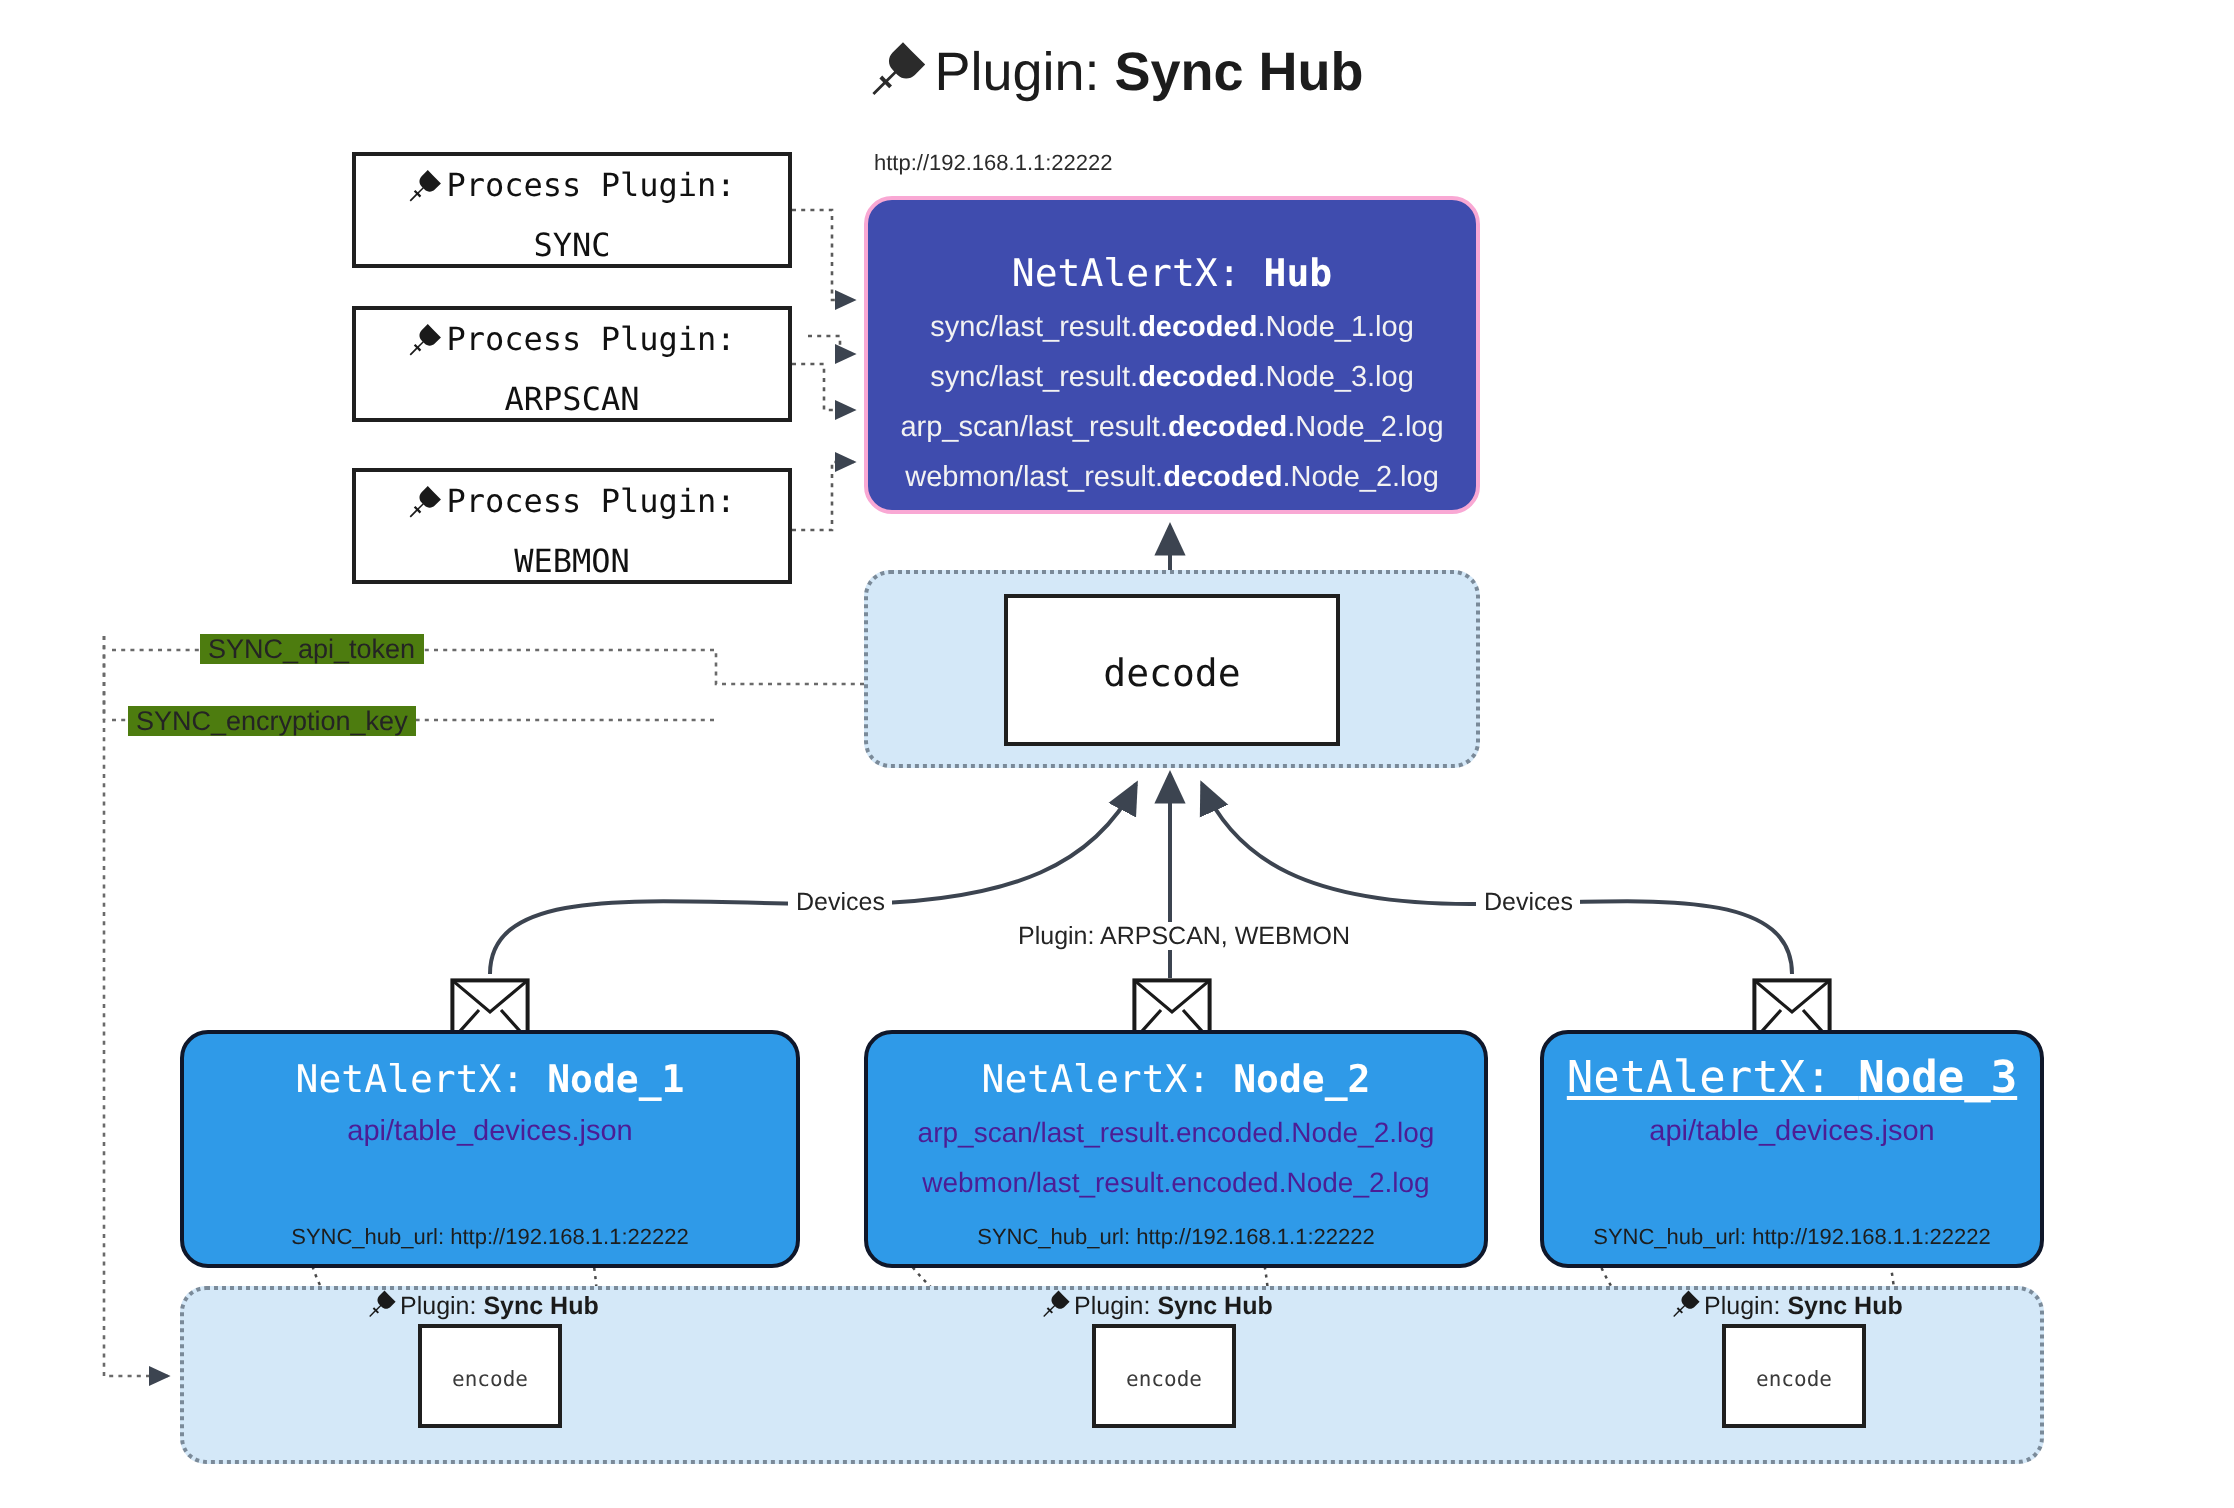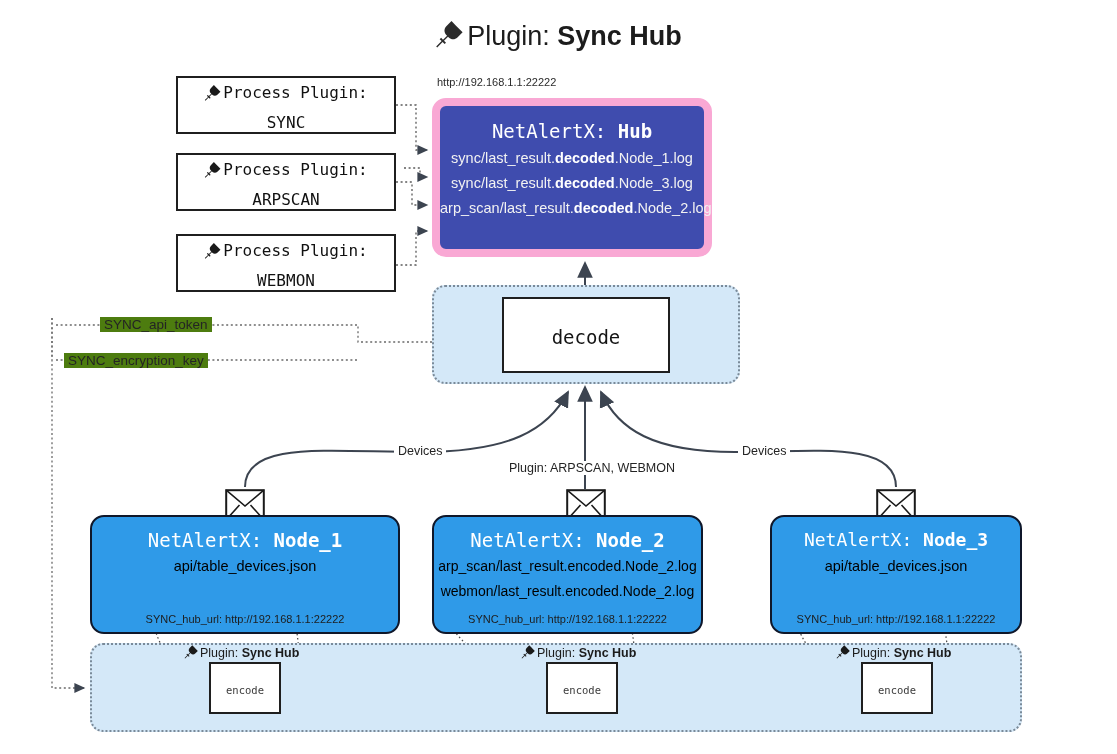--- a/index.html
+++ b/index.html
@@ -58,27 +58,27 @@
     width: 300px;
     text-align: left;
     font-size: 11px;
     color: #2b2b2b;
   }
 
   
   #hub-box {
     left: 432px;
     top: 98px;
-    width: 280px;
+    width: 308px;
     height: 159px;
     background: #3f4cae;
-    border: 8px solid #f9a8d4;
+    border: 2px solid #f9a8d4;
     border-radius: 14px;
     color: #ffffff;
-    padding-top: 10px;
+    padding-top: 22px;
   }
   #hub-box .hub-title {
     text-align: center;
     font-family: "DejaVu Sans Mono", "Liberation Mono", monospace;
     font-size: 19px;
     line-height: 30px;
     letter-spacing: 0px;
     white-space: nowrap;
   }
   #hub-box .hub-title .b { font-weight: 700; }
@@ -178,37 +178,37 @@
     font-size: 19px;
     line-height: 28px;
     white-space: nowrap;
   }
   .node-box .node-title .b { font-weight: 700; }
   .node-box .node-line {
     text-align: center;
     font-size: 14.5px;
     line-height: 25px;
     white-space: nowrap;
-    color: #000000;
+    color: #4c1d95;
   }
   .node-box .node-foot {
     position: absolute;
     left: 0;
     bottom: 7px;
     width: 100%;
     text-align: center;
     font-size: 11px;
     color: #1d1d1d;
     white-space: nowrap;
   }
   #node1 { left: 90px; top: 515px; width: 310px; }
-  #node2 { left: 432px; top: 515px; width: 271px; }
+  #node2 { left: 432px; top: 515px; width: 312px; }
   #node3 { left: 770px; top: 515px; width: 252px; }
   #node2 .node-line { font-size: 14px; }
-  #node3 .node-title { font-size: 18px; }
+  #node3 .node-title { font-size: 22px; text-decoration: underline; }
 
   
   .envelope {
     width: 40px;
     height: 32px;
   }
   #env1 { left: 225px; top: 489px; }
   #env2 { left: 566px; top: 489px; }
   #env3 { left: 876px; top: 489px; }
 
@@ -317,20 +317,21 @@
     </span><span class="lbl-normal">Plugin: </span><span class="lbl-bold">Sync Hub</span>
   </div>
 
   <div class="node" id="hub-url">http://192.168.1.1:22222</div>
 
   <div class="node" id="hub-box">
     <div class="hub-title"><span>NetAlertX: </span><span class="b">Hub</span></div>
     <div class="logline"><span>sync/last_result.</span><b>decoded</b><span>.Node_1.log</span></div>
     <div class="logline"><span>sync/last_result.</span><b>decoded</b><span>.Node_3.log</span></div>
     <div class="logline"><span>arp_scan/last_result.</span><b>decoded</b><span>.Node_2.log</span></div>
+    <div class="logline"><span>webmon/last_result.</span><b>decoded</b><span>.Node_2.log</span></div>
   </div>
 
   <div class="node proc-box" id="proc-sync">
     <span class="l1"><span class="plug-ico"><svg width="18" height="16" viewBox="0 0 30 27" aria-hidden="true">
             <g fill="#1a1a1a">
               <path d="M20.5,2.2 L27.6,9.3 L22.4,14.5 C20.0,16.9 16.2,16.9 13.8,14.5 L13.0,13.7 L9.0,17.7 L11.0,19.7 L9.6,21.1 L7.6,19.1 L2.2,24.5 L1.2,23.5 L6.6,18.1 L4.7,16.2 L6.1,14.8 L8.0,16.7 L12.1,12.7 L11.3,11.9 C8.9,9.5 8.9,5.7 11.3,3.3 L16.5,-1.9 z" transform="translate(0,2)"></path>
             </g>
           </svg></span><span>Process Plugin:</span></span>
     <span class="l2">SYNC</span>
   </div>

